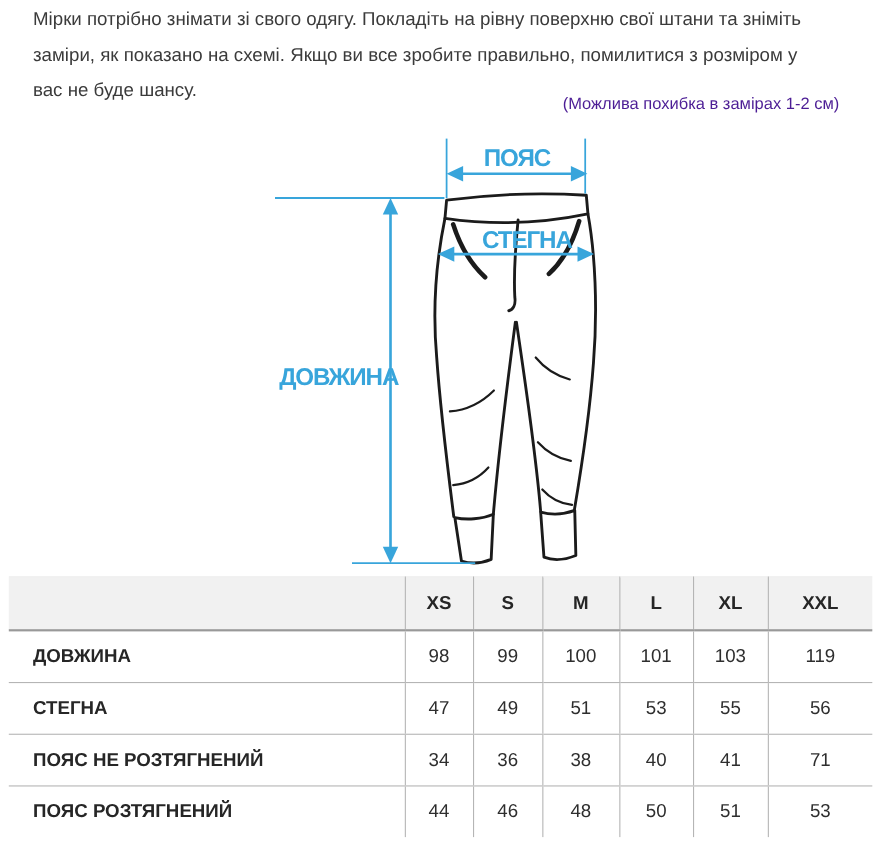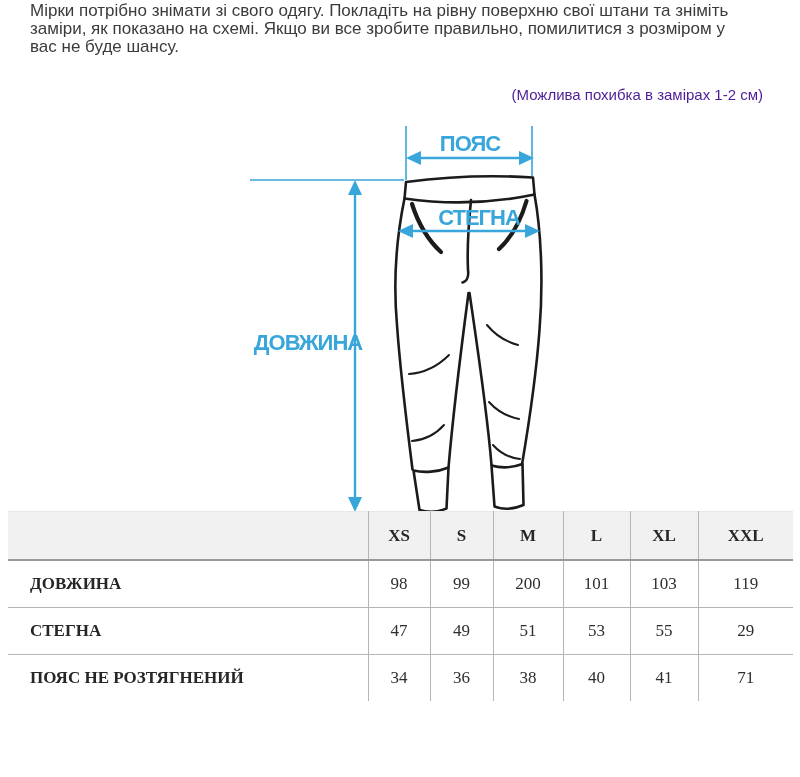--- a/index.html
+++ b/index.html
@@ -3,42 +3,41 @@
 <meta charset="utf-8">
 <style>
   html,body{margin:0;padding:0;background:#ffffff;}
   body{
     width:800px;height:777px;position:relative;overflow:hidden;
     font-family:"Liberation Sans", sans-serif;
     -webkit-font-smoothing:antialiased;
   }
   .intro{
     position:absolute;left:30px;top:2px;width:706px;
-    font-size:17px;line-height:18px;color:#3b3b3b;margin:0;
+    font-size:17px;line-height:32px;color:#3b3b3b;margin:0;
   }
   .note{
     position:absolute;right:37px;top:86px;margin:0;
     font-size:15px;color:#4c1d95;
   }
   .diagram{position:absolute;left:200px;top:120px;width:390px;height:400px;}
   .pant{fill:none;stroke:#1b1b1b;stroke-width:2.6;stroke-linecap:round;stroke-linejoin:round;}
   .pant-thick{fill:none;stroke:#1b1b1b;stroke-width:4.2;stroke-linecap:round;}
   .wrinkle{fill:none;stroke:#1b1b1b;stroke-width:2;stroke-linecap:round;}
   .anno-line{fill:none;stroke:#38a5db;stroke-width:1.6;}
   .anno-shaft{fill:none;stroke:#38a5db;stroke-width:2.4;}
   .anno-head{fill:#38a5db;stroke:none;}
   .anno-label{
     fill:#38a5db;font-weight:700;font-size:22px;letter-spacing:-1px;
     font-family:"Liberation Sans", sans-serif;
   }
   table.size-table{
-    position:absolute;left:8px;top:511px;width:785px;
+    position:absolute;left:8px;top:524px;width:785px;
     border-collapse:collapse;table-layout:fixed;
     border-top:1px solid #e8e8e8;
-    font-family:Liberation Serif, serif;
   }
   .size-table thead th{
     background:#f1f1f1;height:47px;
     border-bottom:2px solid #999999;
     font-size:17px;font-weight:700;color:#262626;text-align:center;
     padding:0;
   }
   .size-table thead th.corner{background:#f1f1f1;}
   .size-table tbody th{
     height:46px;text-align:left;padding:0 0 0 22px;
@@ -139,39 +138,48 @@
         <th class="vline">L</th>
         <th class="vline">XL</th>
         <th class="vline">XXL</th>
       </tr>
     </thead>
     <tbody>
       <tr>
         <th>ДОВЖИНА</th>
         <td class="vline">98</td>
         <td class="vline">99</td>
-        <td class="vline">200</td>
+        <td class="vline">100</td>
         <td class="vline">101</td>
         <td class="vline">103</td>
         <td class="vline">119</td>
       </tr>
       <tr>
         <th>СТЕГНА</th>
         <td class="vline">47</td>
         <td class="vline">49</td>
         <td class="vline">51</td>
         <td class="vline">53</td>
         <td class="vline">55</td>
-        <td class="vline">29</td>
+        <td class="vline">56</td>
       </tr>
       <tr>
         <th>ПОЯС НЕ РОЗТЯГНЕНИЙ</th>
         <td class="vline">34</td>
         <td class="vline">36</td>
         <td class="vline">38</td>
         <td class="vline">40</td>
         <td class="vline">41</td>
         <td class="vline">71</td>
       </tr>
+      <tr>
+        <th>ПОЯС РОЗТЯГНЕНИЙ</th>
+        <td class="vline">44</td>
+        <td class="vline">46</td>
+        <td class="vline">48</td>
+        <td class="vline">50</td>
+        <td class="vline">51</td>
+        <td class="vline">53</td>
+      </tr>
     </tbody>
   </table>
 
 </div>
 
 </body></html>

